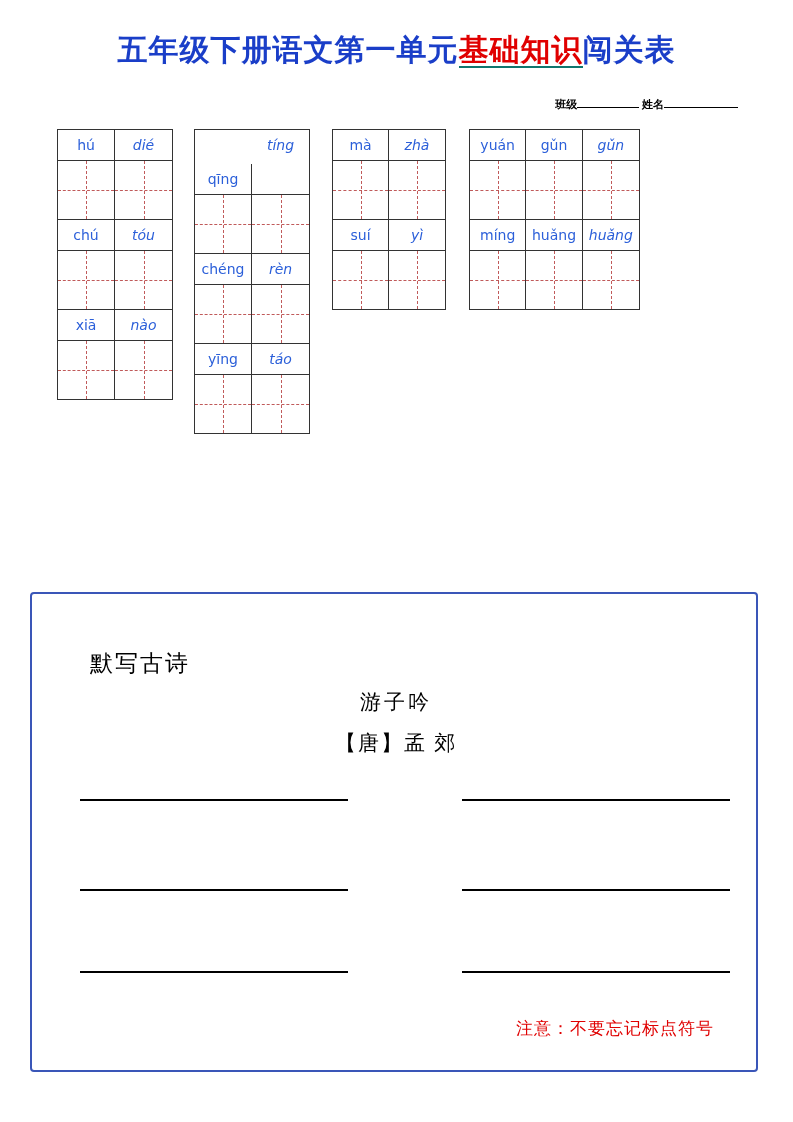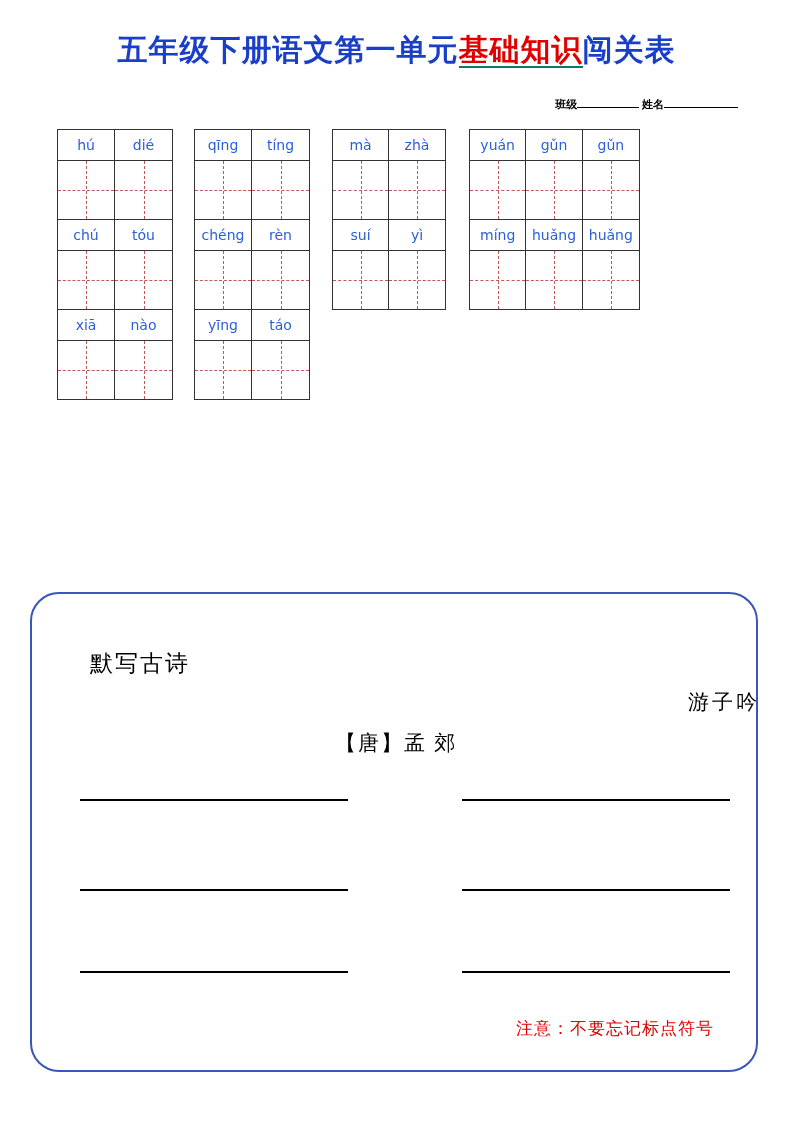--- a/index.html
+++ b/index.html
@@ -71,21 +71,21 @@
     border-right: 1px solid #333;
     height: 30px;
     line-height: 30px;
     text-align: center;
     font-family: "DejaVu Sans", sans-serif;
     font-size: 14px;
     color: #2b5fd9;
     white-space: nowrap;
     overflow: hidden;
   }
-  .py-cell:last-child { border-right: none; }
+  .py-cell:last-child { border-right: none; font-style: italic; }
   .wr-row {
     display: flex;
     border-bottom: 1px solid #333;
     box-sizing: border-box;
   }
   .wr-row:last-child { border-bottom: none; }
   .wr-cell {
     box-sizing: border-box;
     border-right: 1px dashed #c05a5a;
     height: 58px;
@@ -109,39 +109,39 @@
   .solidright { border-right: 1px solid #333 !important; }
 
   
   .poembox {
     position: absolute;
     left: 30px;
     top: 592px;
     width: 728px;
     height: 480px;
     border: 2px solid #3a56b8;
-    border-radius: 29px;
+    border-radius: 4px;
     box-sizing: border-box;
     background: #fff;
   }
   .poem-heading {
     position: absolute;
     left: 58px;
     top: 54px;
     font-size: 23px;
     font-family: "Liberation Serif", serif;
     color: #000;
     letter-spacing: 2px;
   }
   .poem-title {
     position: absolute;
     top: 94px;
     left: 0;
     width: 728px;
-    text-align: right;
+    text-align: center;
     font-size: 21px;
     letter-spacing: 3px;
     color: #000;
     font-family: "Liberation Serif", serif;
   }
   .poem-author {
     position: absolute;
     top: 135px;
     left: 0;
     width: 728px;
@@ -201,21 +201,21 @@
         <div class="py-cell" style="width: 58px;">xiā</div>
         <div class="py-cell" style="width: 58px;">nào</div>
       </div>
       <div class="wr-row">
         <div class="wr-cell solidright" style="width: 58px;"></div>
         <div class="wr-cell" style="width: 58px;"></div>
       </div>
     </div>
     <div class="grid-block" style="left: 194px; top: 129px; width: 116px;">
       <div class="py-row">
-        <div class="py-cell" style="width: 58px;">qīng</div>
+        <div class="py-cell" style="width: 58px; margin-top: 34px;">qīng</div>
         <div class="py-cell" style="width: 58px;">tíng</div>
       </div>
       <div class="wr-row">
         <div class="wr-cell solidright" style="width: 58px;"></div>
         <div class="wr-cell" style="width: 58px;"></div>
       </div>
       <div class="py-row">
         <div class="py-cell" style="width: 58px;">chéng</div>
         <div class="py-cell" style="width: 58px;">rèn</div>
       </div>

